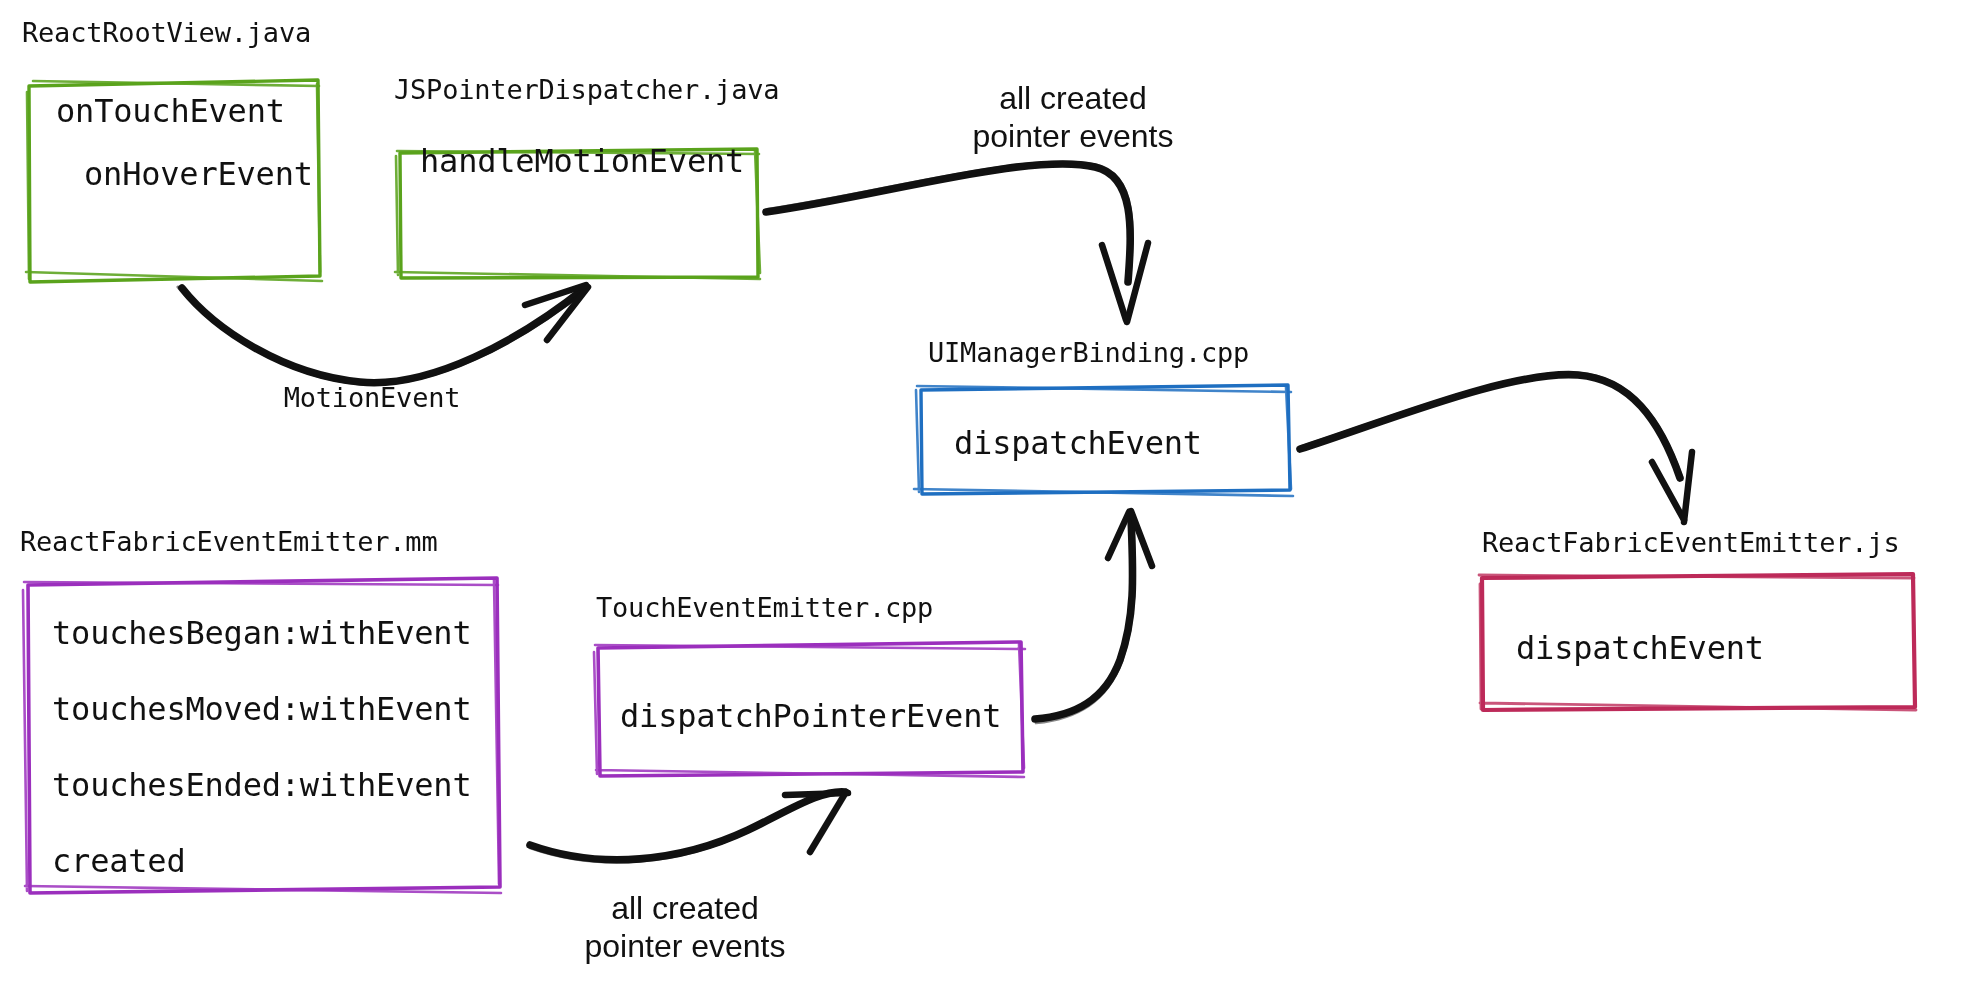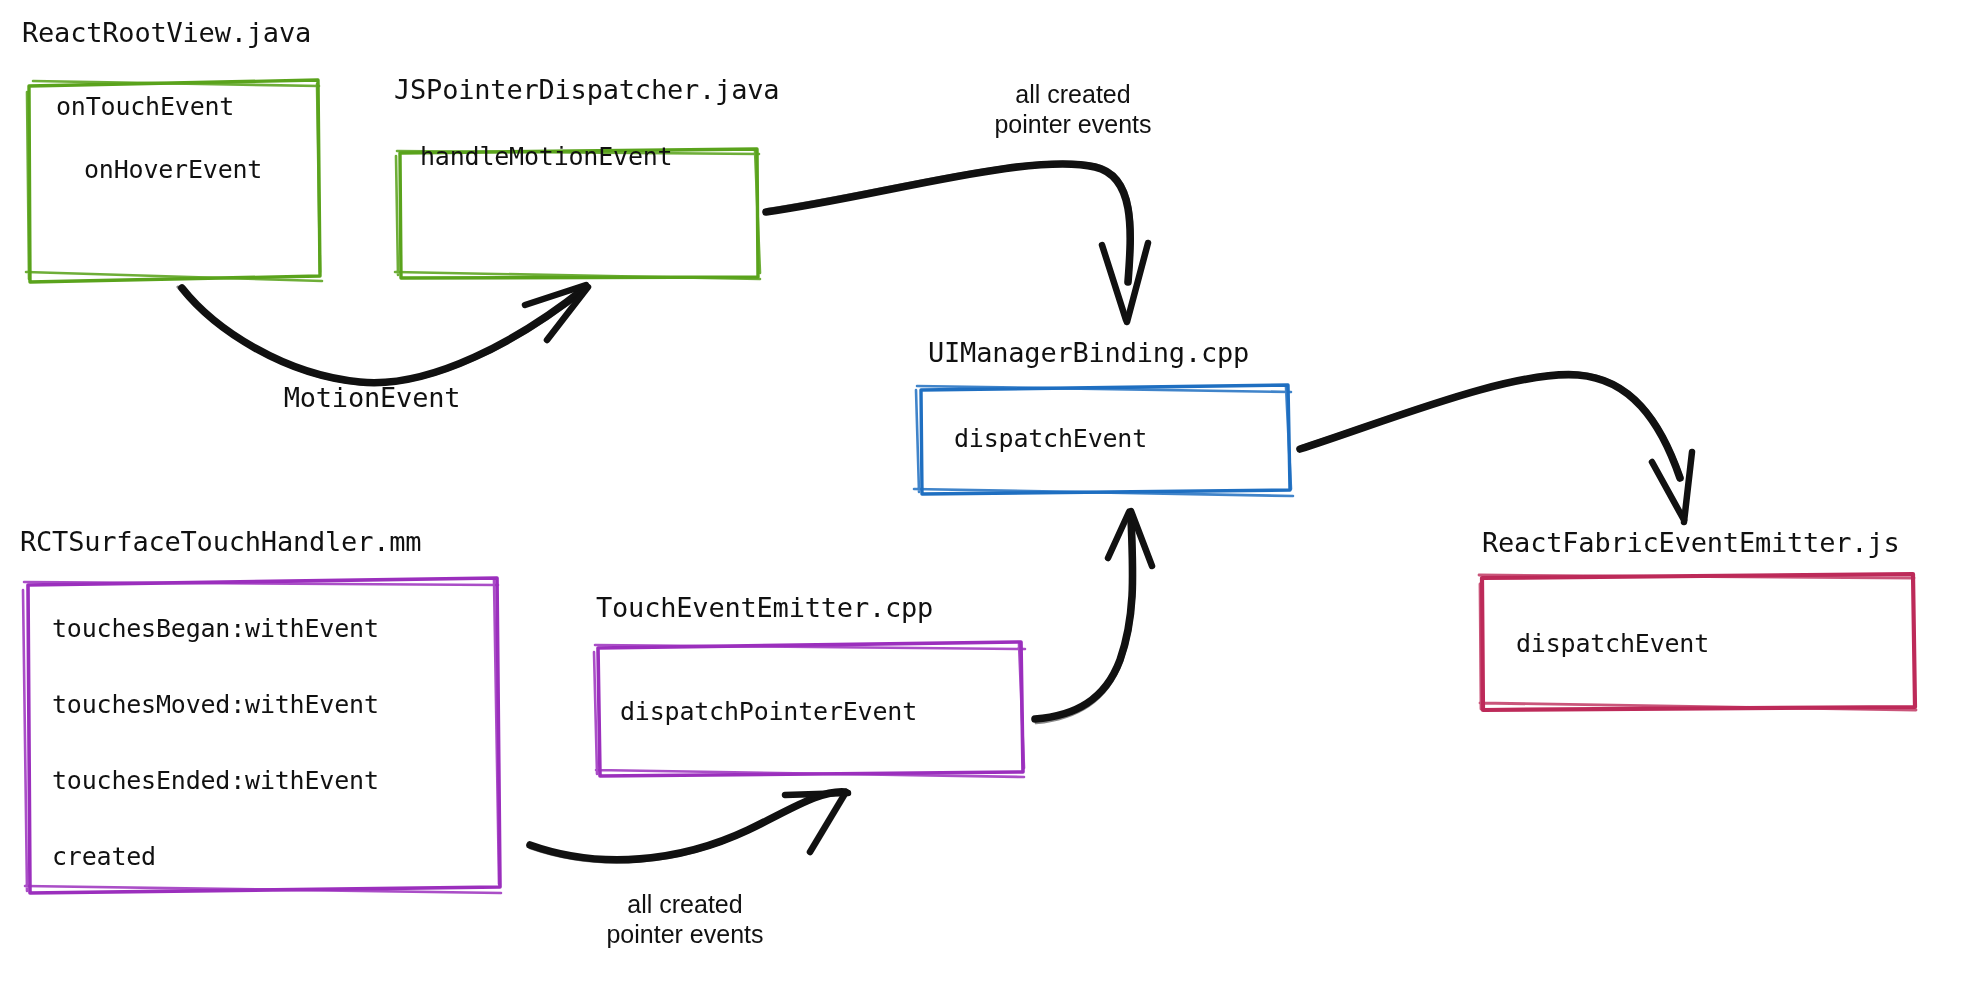--- a/index.html
+++ b/index.html
@@ -39,31 +39,31 @@
     font-weight: 400;
     color: #111111;
     white-space: nowrap;
     letter-spacing: -0.2px;
   }
 
   
   .boxlabel {
     position: absolute;
     font-family: "DejaVu Sans Mono", "Liberation Mono", monospace;
-    font-size: 25px;
+    font-size: 32px;
     color: #111111;
     white-space: nowrap;
     letter-spacing: -0.2px;
   }
 
   
   .edgelabel {
     position: absolute;
     font-family: "Liberation Sans", "DejaVu Sans", sans-serif;
-    font-size: 25px;
+    font-size: 32px;
     color: #111111;
     text-align: center;
     line-height: 1.18;
     white-space: pre-line;
   }
   .edgelabel.mono {
     font-family: "DejaVu Sans Mono", "Liberation Mono", monospace;
     font-size: 27px;
     letter-spacing: -0.2px;
   }
@@ -163,21 +163,21 @@
     <div class="filename" style="left:928px; top:337px;">UIManagerBinding.cpp</div>
     <div class="boxlabel" style="left:954px; top:424px;">dispatchEvent</div>
   </div>
 
   <div class="node-group" style="left:0;top:0;">
     <div class="filename" style="left:1482px; top:527px;">ReactFabricEventEmitter.js</div>
     <div class="boxlabel" style="left:1516px; top:629px;">dispatchEvent</div>
   </div>
 
   <div class="node-group" style="left:0;top:0;">
-    <div class="filename" style="left:20px; top:526px;">RCTSurfaceTouchHandler.mm</div>
+    <div class="filename" style="left:20px; top:526px;">ReactFabricEventEmitter.mm</div>
     <div class="boxlabel" style="left:52px; top:614px;">touchesBegan:withEvent</div>
     <div class="boxlabel" style="left:52px; top:690px;">touchesMoved:withEvent</div>
     <div class="boxlabel" style="left:52px; top:766px;">touchesEnded:withEvent</div>
     <div class="boxlabel" style="left:52px; top:842px;">created</div>
   </div>
 
   <div class="node-group" style="left:0;top:0;">
     <div class="filename" style="left:596px; top:592px;">TouchEventEmitter.cpp</div>
     <div class="boxlabel" style="left:620px; top:697px;text-align:right;">dispatchPointerEvent</div>
   </div>

